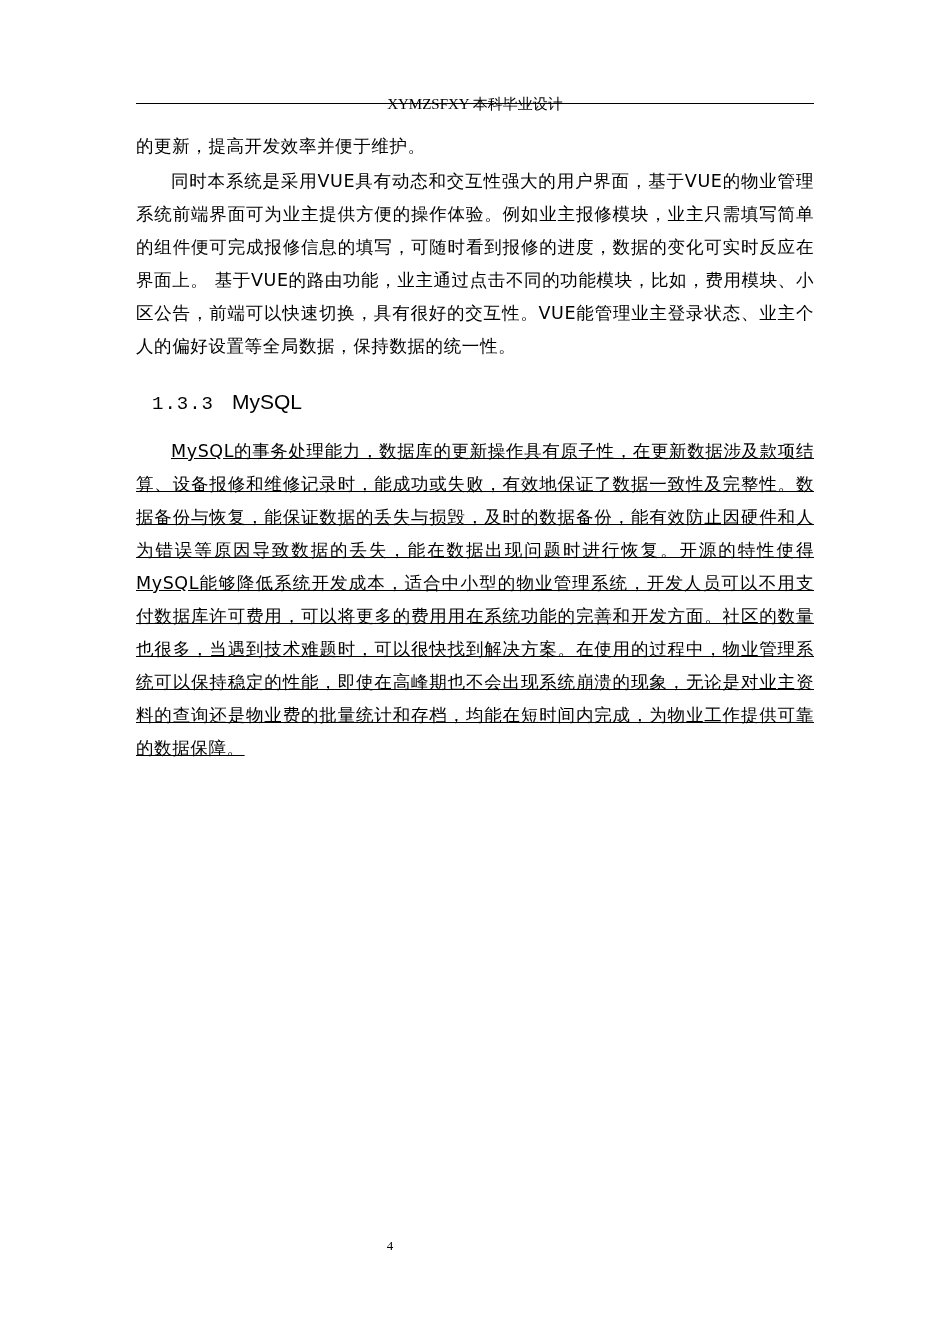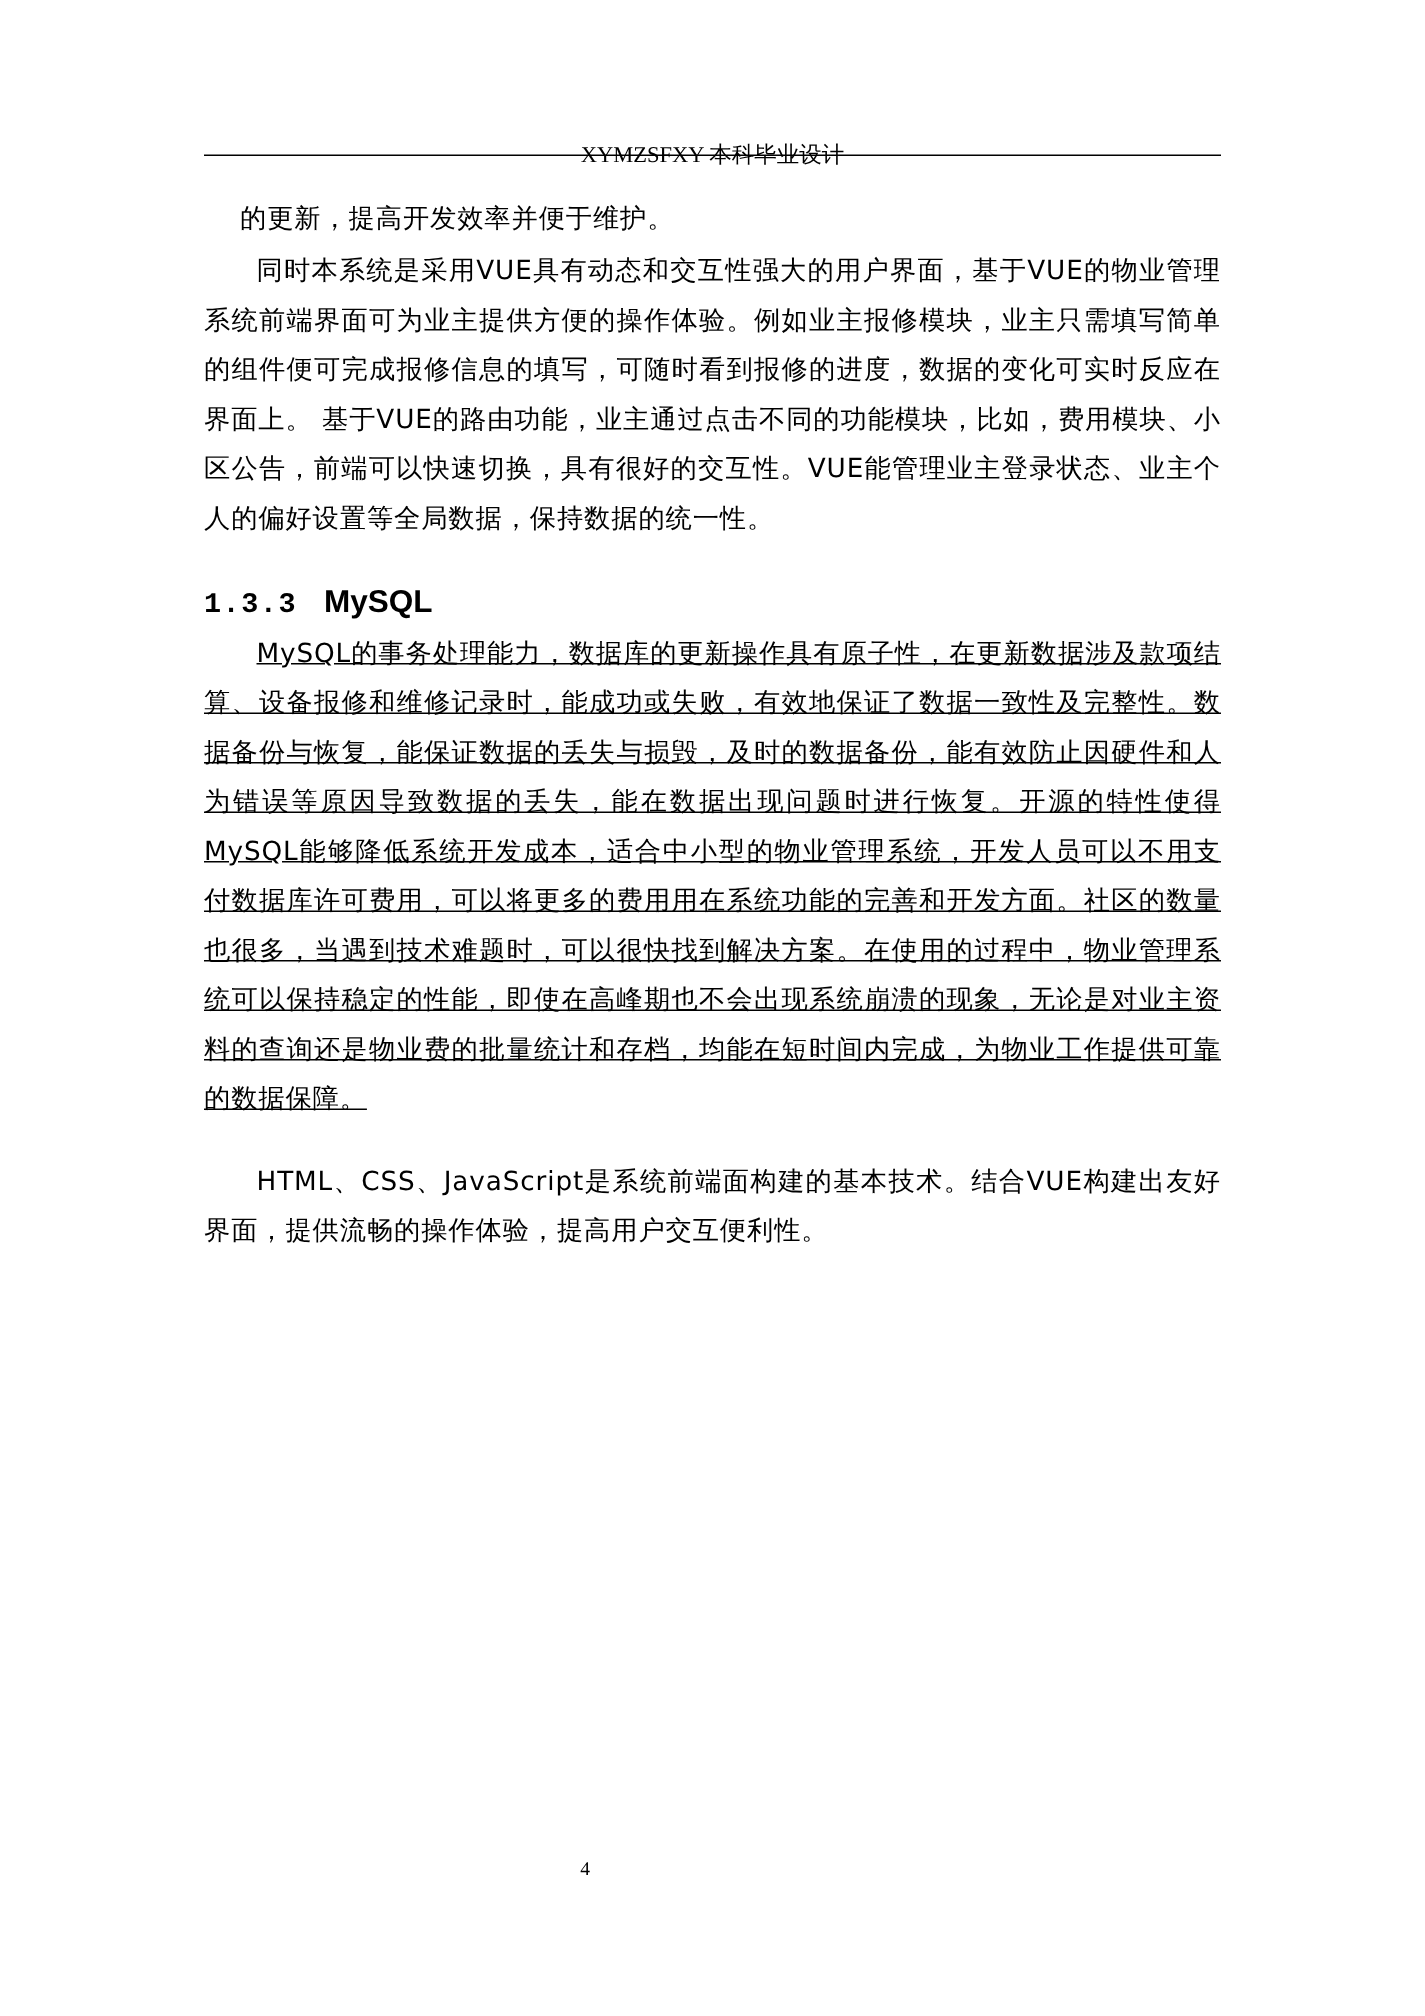--- a/index.html
+++ b/index.html
@@ -48,23 +48,23 @@
       text-justify: inter-character;
       letter-spacing: 0.6px;
     }
     .para.indent {
       text-indent: 35px;
     }
     .heading {
       font-family: "Liberation Sans", sans-serif;
       font-size: 21px;
       line-height: 30px;
-      margin: 0;
+      margin: 16px;
       padding: 0;
-      font-weight: bold;
+      font-weight: normal;
     }
     .heading .num {
       font-family: "Liberation Mono", monospace;
       font-size: 19px;
       letter-spacing: 1px;
       margin-right: 18px;
     }
     .page-number {
       position: absolute;
       left: 375px;
@@ -75,26 +75,25 @@
       font-size: 13px;
     }
   </style>
 </head>
 <body>
 
 <div class="page-header">XYMZSFXY 本科毕业设计</div>
 <div class="header-rule"></div>
 
 <div class="content">
-  <p class="para" style="margin-top:0;margin-left:24px;">的更新，提高开发效率并便于维护。</p>
+  <p class="para" style="margin-top:0;">的更新，提高开发效率并便于维护。</p>
   <p class="para indent" style="margin-top:2px;">同时本系统是采用VUE具有动态和交互性强大的用户界面，基于VUE的物业管理系统前端界面可为业主提供方便的操作体验。例如业主报修模块，业主只需填写简单的组件便可完成报修信息的填写，可随时看到报修的进度，数据的变化可实时反应在界面上。 基于VUE的路由功能，业主通过点击不同的功能模块，比如，费用模块、小区公告，前端可以快速切换，具有很好的交互性。VUE能管理业主登录状态、业主个人的偏好设置等全局数据，保持数据的统一性。</p>
 
   <h3 class="heading" style="margin-top:24px;">
     <span class="num">1.3.3</span><span>MySQL</span>
   </h3>
 
   <p class="para indent" style="margin-top:2px;text-decoration:underline;">MySQL的事务处理能力，数据库的更新操作具有原子性，在更新数据涉及款项结算、设备报修和维修记录时，能成功或失败，有效地保证了数据一致性及完整性。数据备份与恢复，能保证数据的丢失与损毁，及时的数据备份，能有效防止因硬件和人为错误等原因导致数据的丢失，能在数据出现问题时进行恢复。开源的特性使得MySQL能够降低系统开发成本，适合中小型的物业管理系统，开发人员可以不用支付数据库许可费用，可以将更多的费用用在系统功能的完善和开发方面。社区的数量也很多，当遇到技术难题时，可以很快找到解决方案。在使用的过程中，物业管理系统可以保持稳定的性能，即使在高峰期也不会出现系统崩溃的现象，无论是对业主资料的查询还是物业费的批量统计和存档，均能在短时间内完成，为物业工作提供可靠的数据保障。</p>
 
 
-  <p class="para indent" style="margin-top:22px;">HTML、CSS、JavaScript是系统前端面构建的基本技术。结合VUE构建出友好界面，提供流畅的操作体验，提高用户交互便利性。</p>
 </div>
 
 <div class="page-number">4</div>
 
 </body></html>

